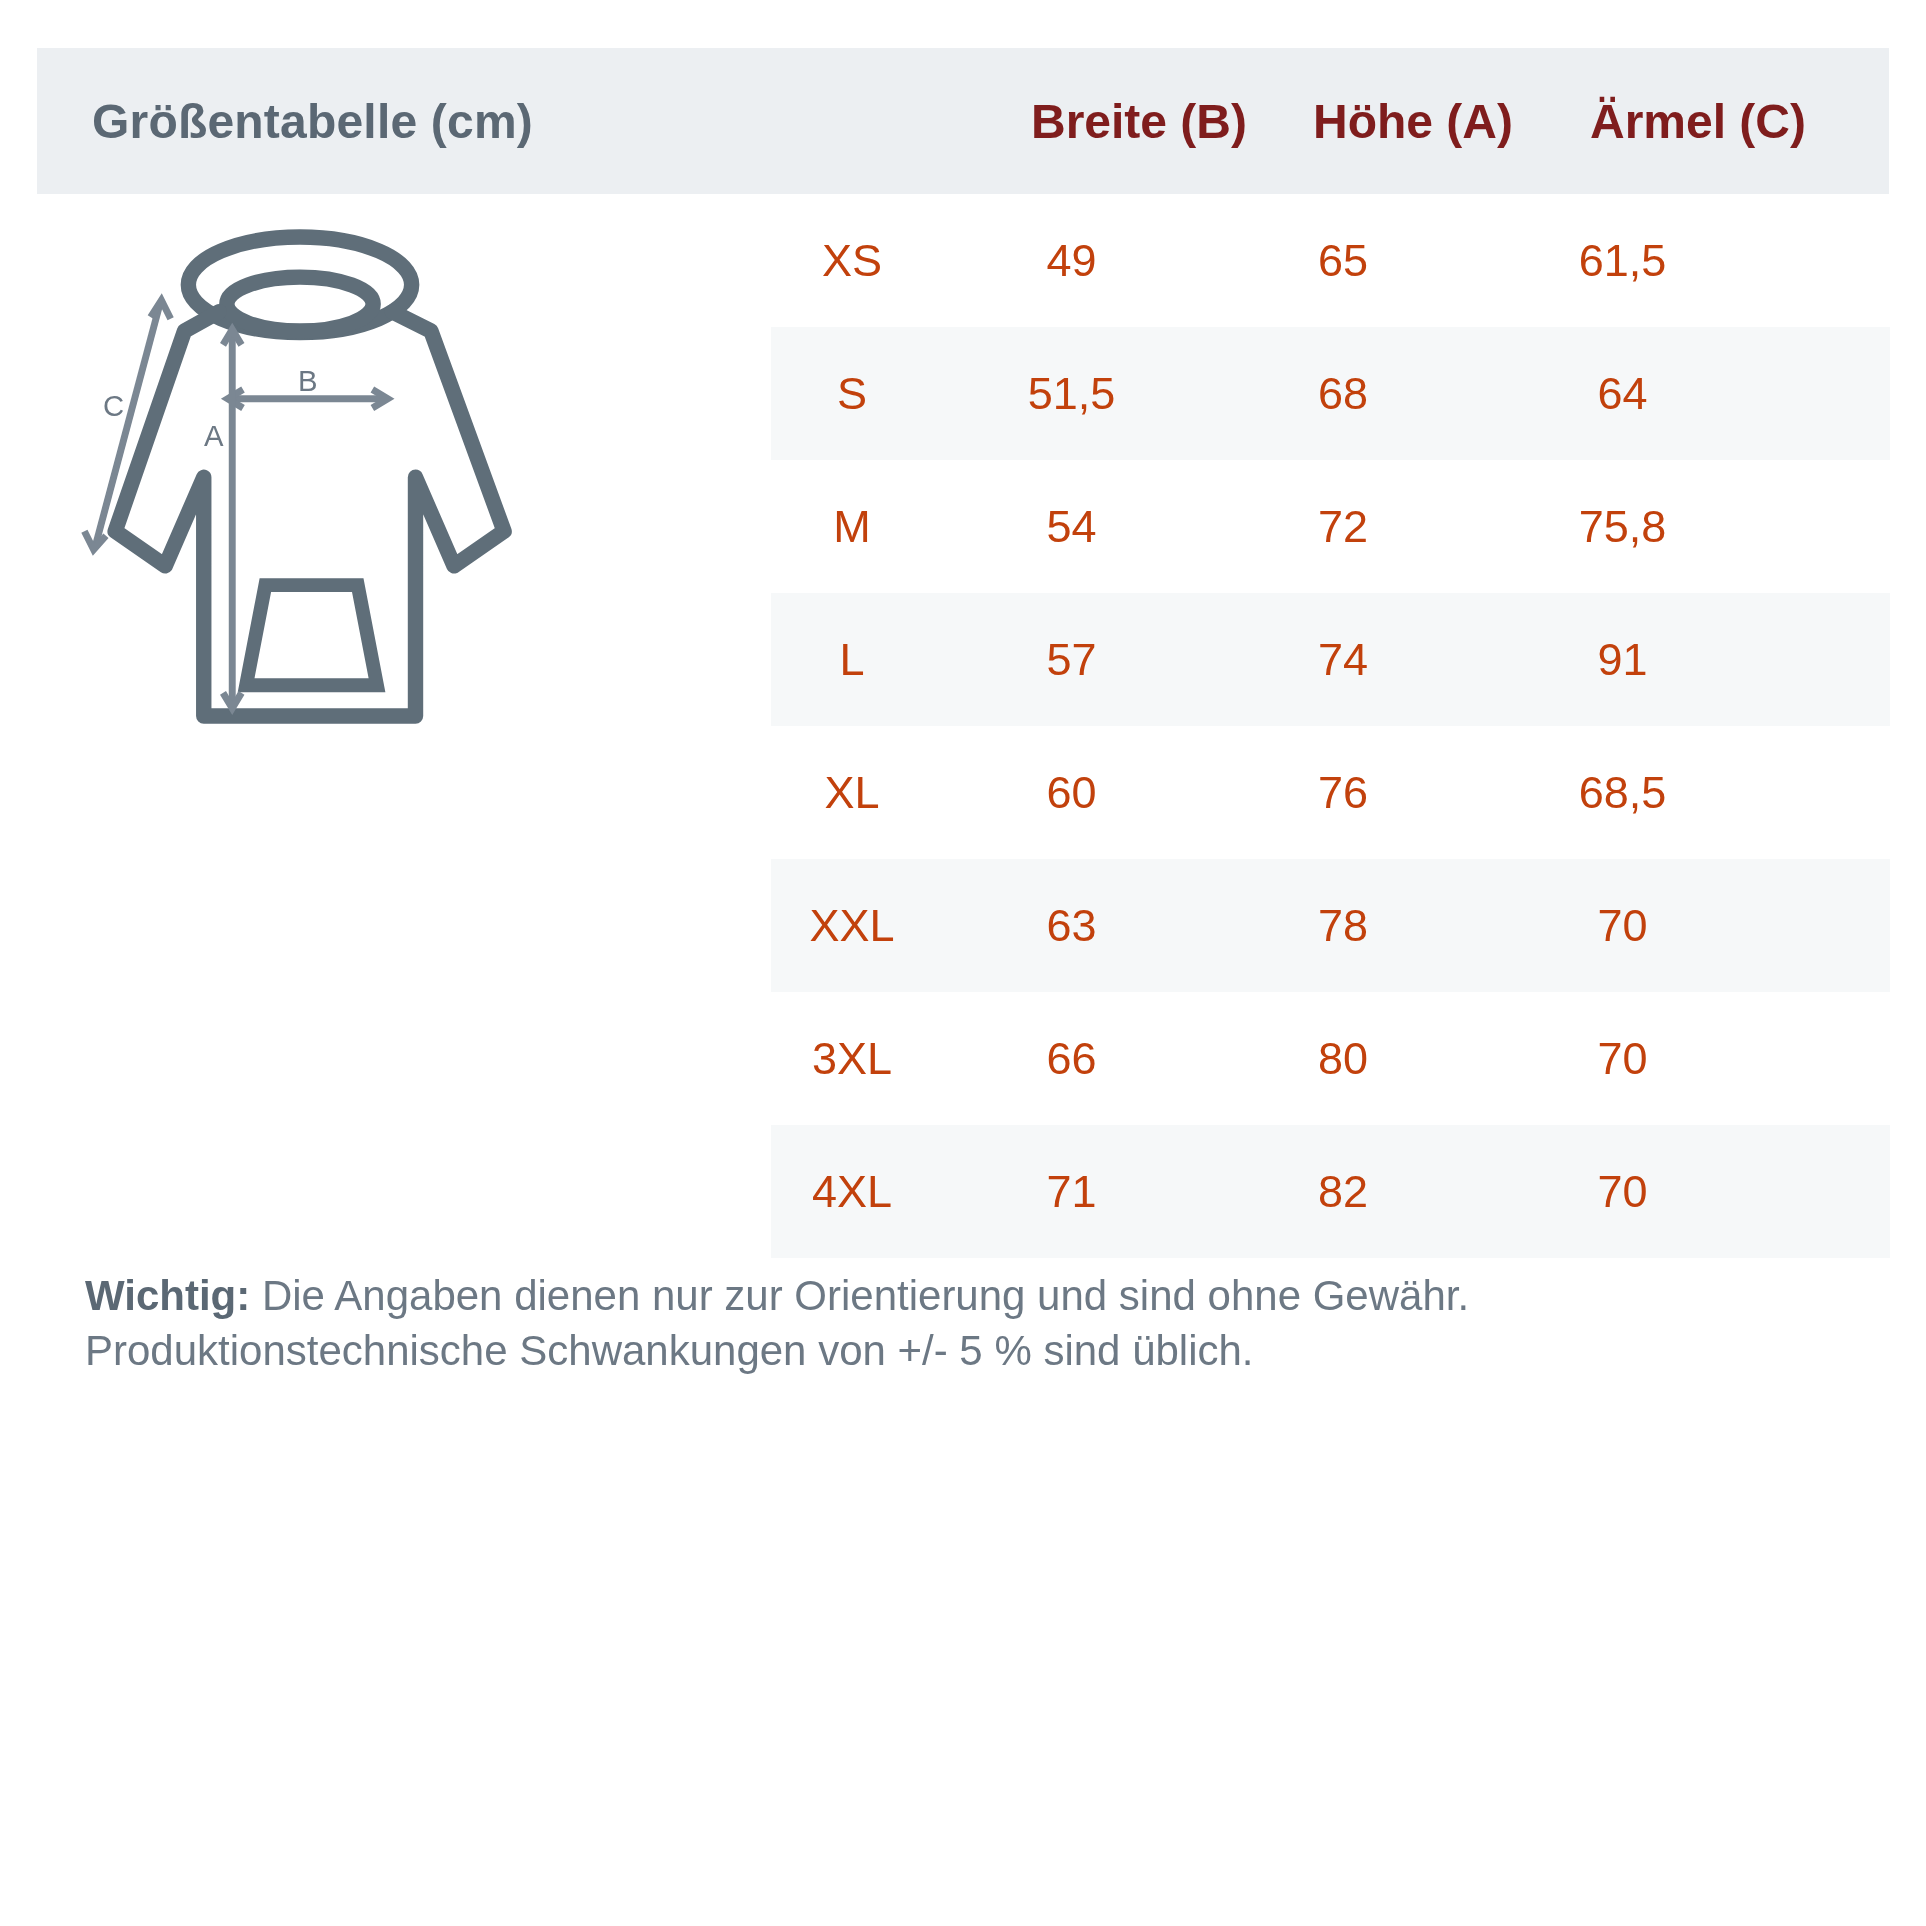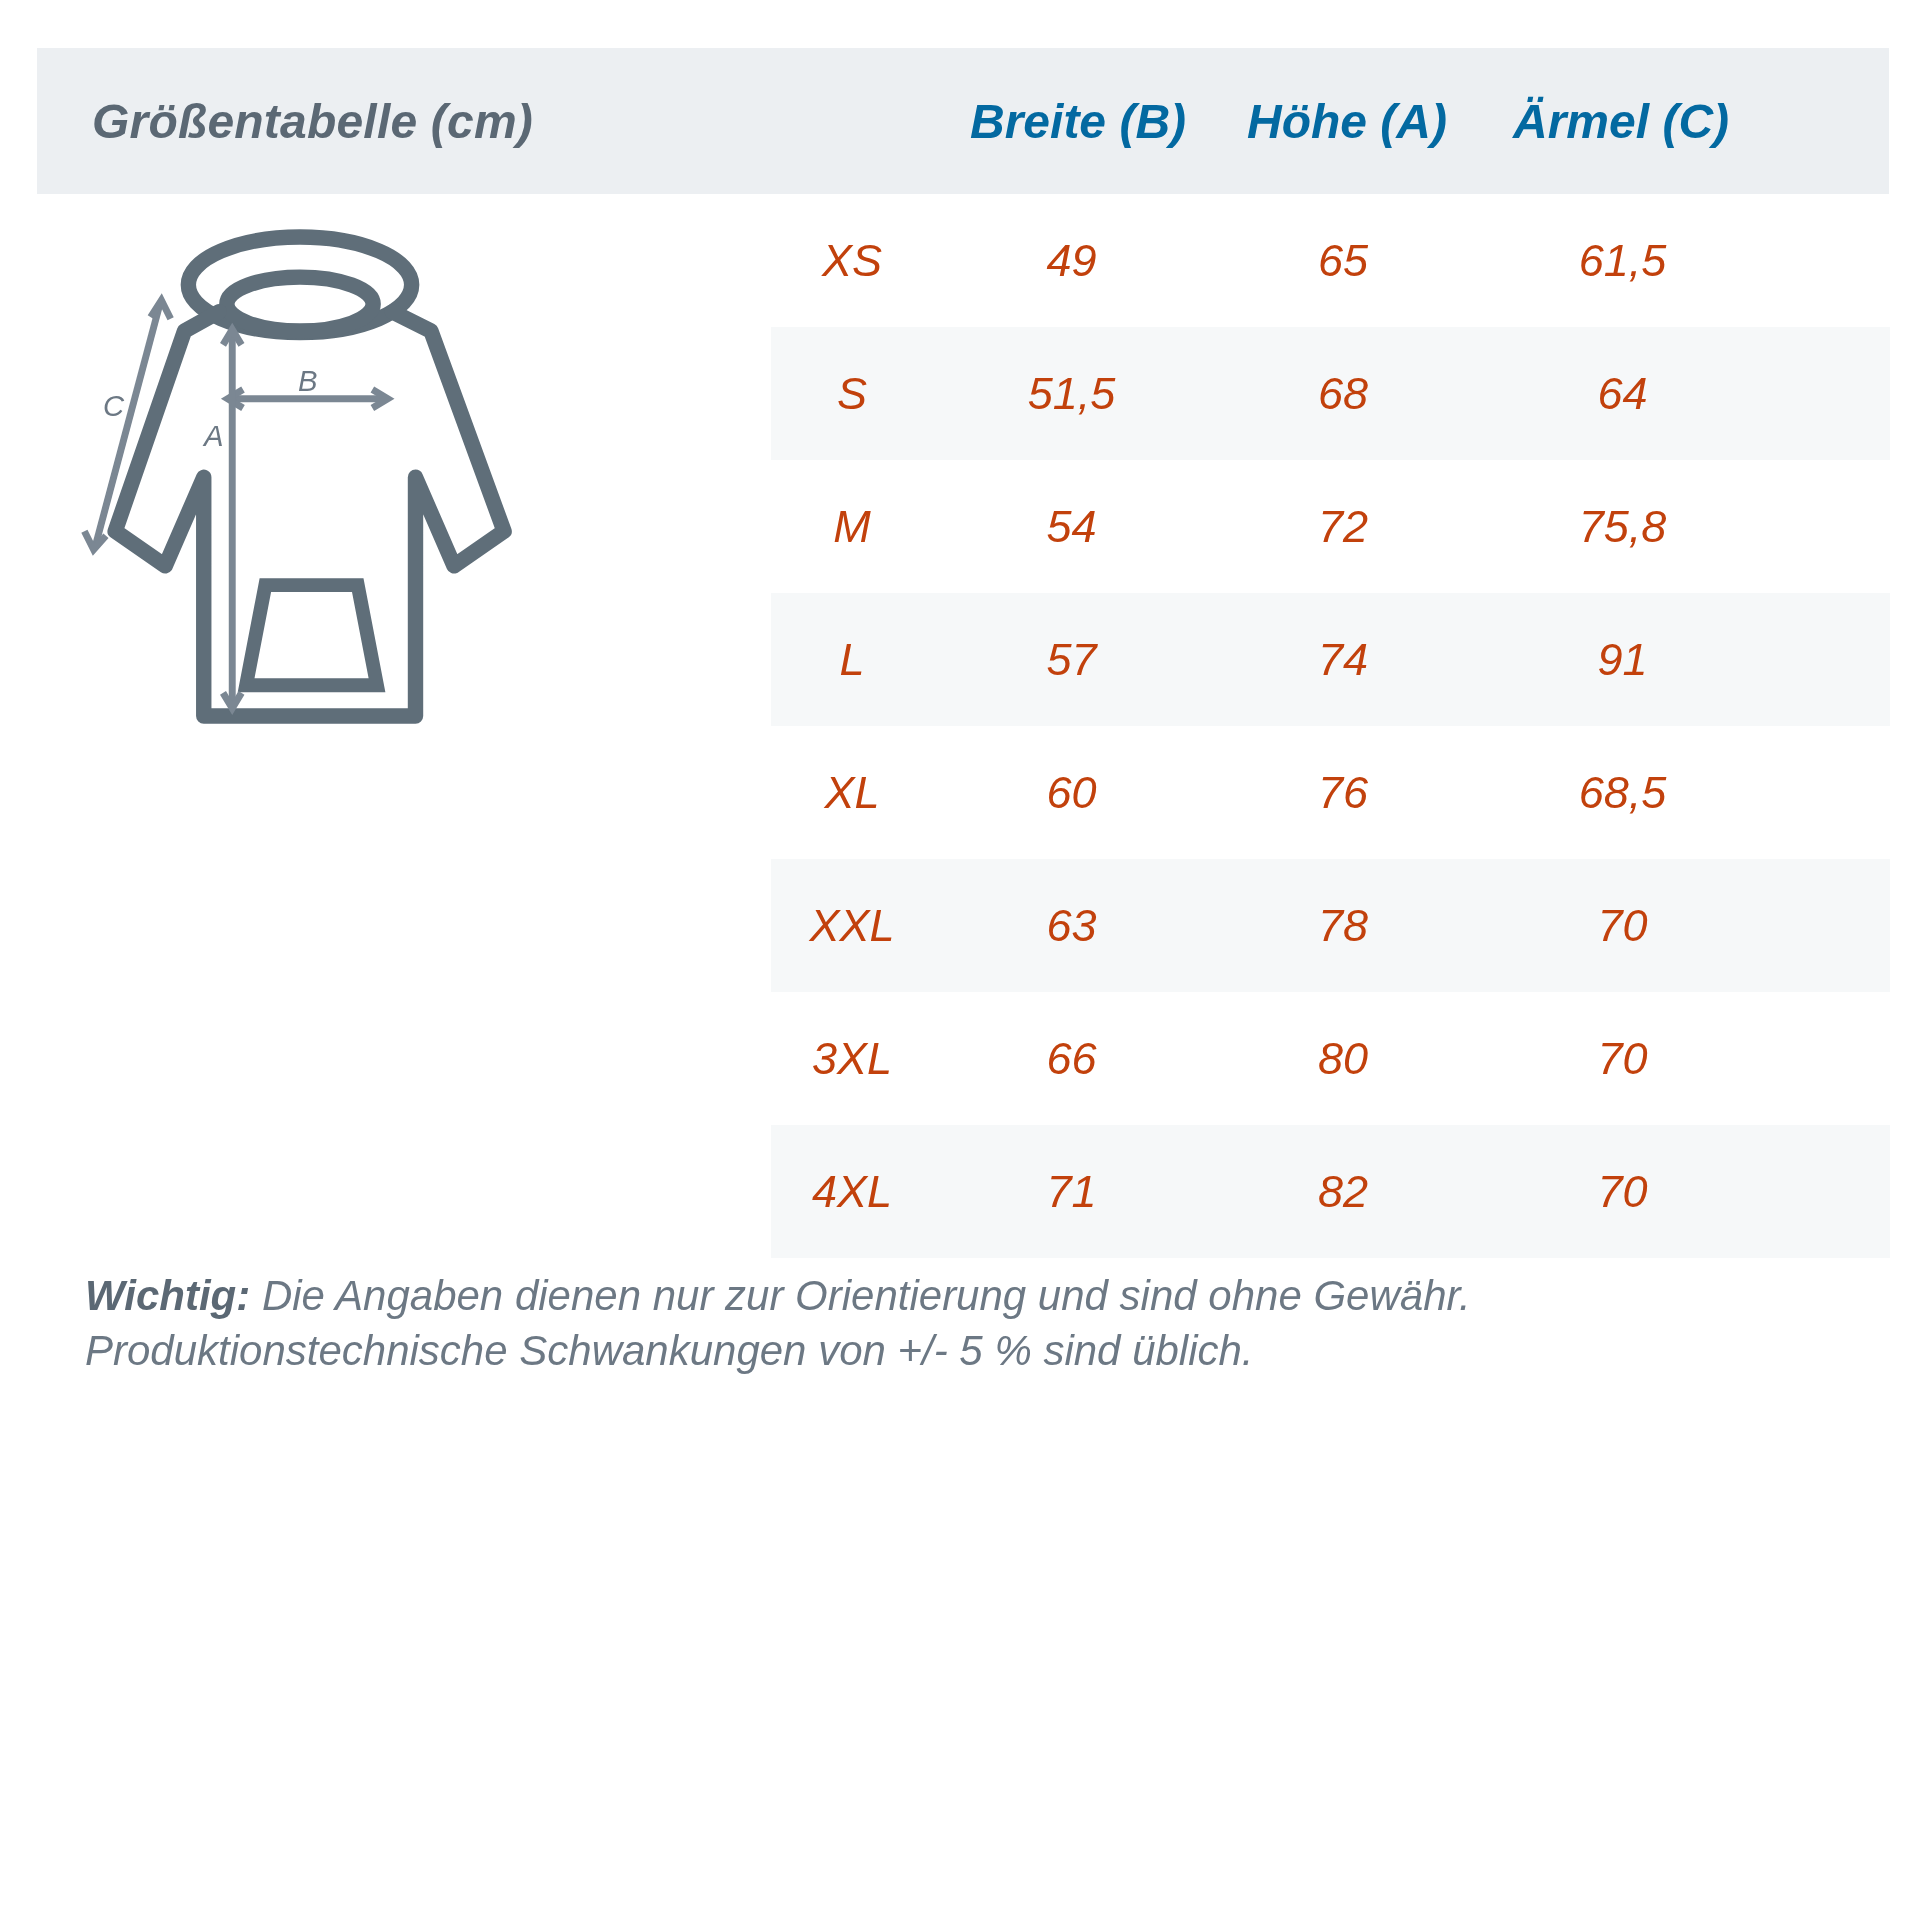--- a/index.html
+++ b/index.html
@@ -13,21 +13,20 @@
     font-family: "Liberation Sans", sans-serif;
     color: #5a6672;
     -webkit-font-smoothing: antialiased;
   }
 
   .page {
     position: relative;
     width: 1926px;
     height: 1926px;
     box-sizing: border-box;
-    font-style: italic;
   }
 
   
   .header-band {
     position: absolute;
     left: 37px;
     top: 48px;
     width: 1852px;
     height: 146px;
     background: #eceff2;
@@ -48,22 +47,22 @@
     left: 771px;
     top: 0;
     height: 146px;
     width: 1082px;
     display: flex;
     align-items: center;
   }
   .header-cols .hcol {
     font-size: 48px;
     font-weight: bold;
-    color: #0369a1;
-    text-align: left;
+    color: #7f1d1d;
+    text-align: right;
     white-space: nowrap;
   }
   .hcol.c-size  { width: 162px; }
   .hcol.c-b     { width: 277px; }
   .hcol.c-a     { width: 266px; }
   .hcol.c-c     { width: 293px; }
 
   
   .table {
     position: absolute;

